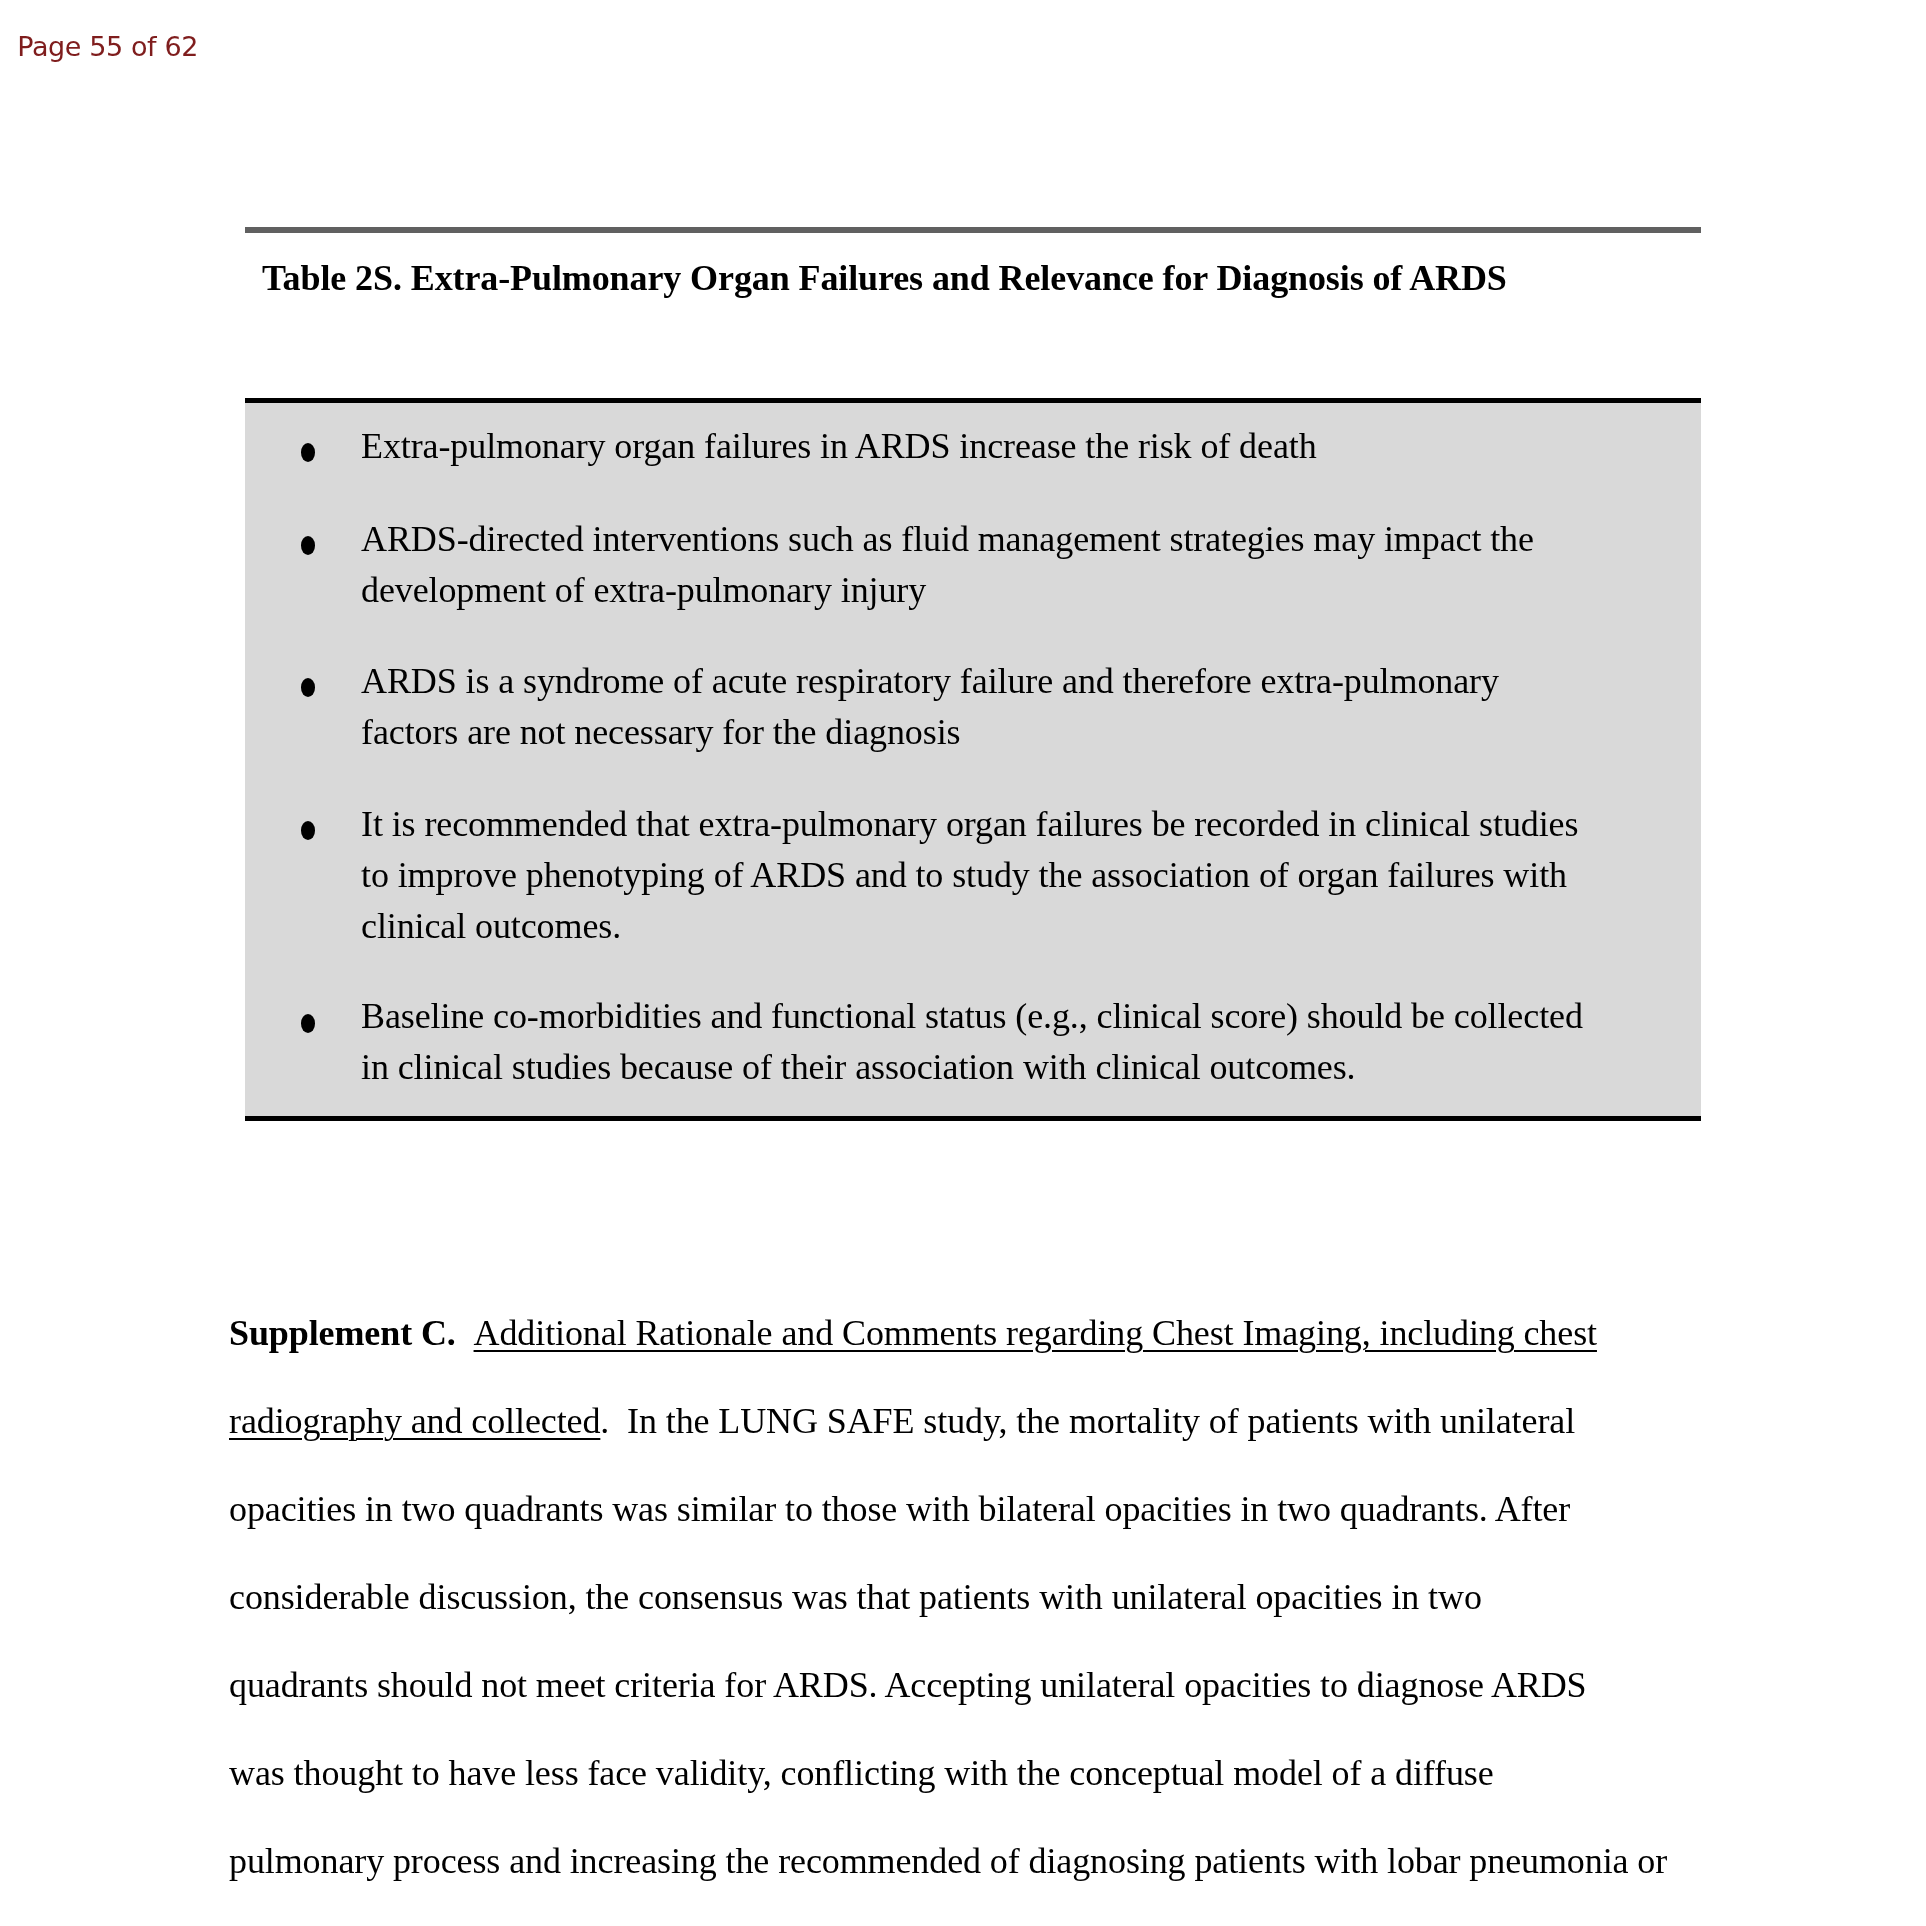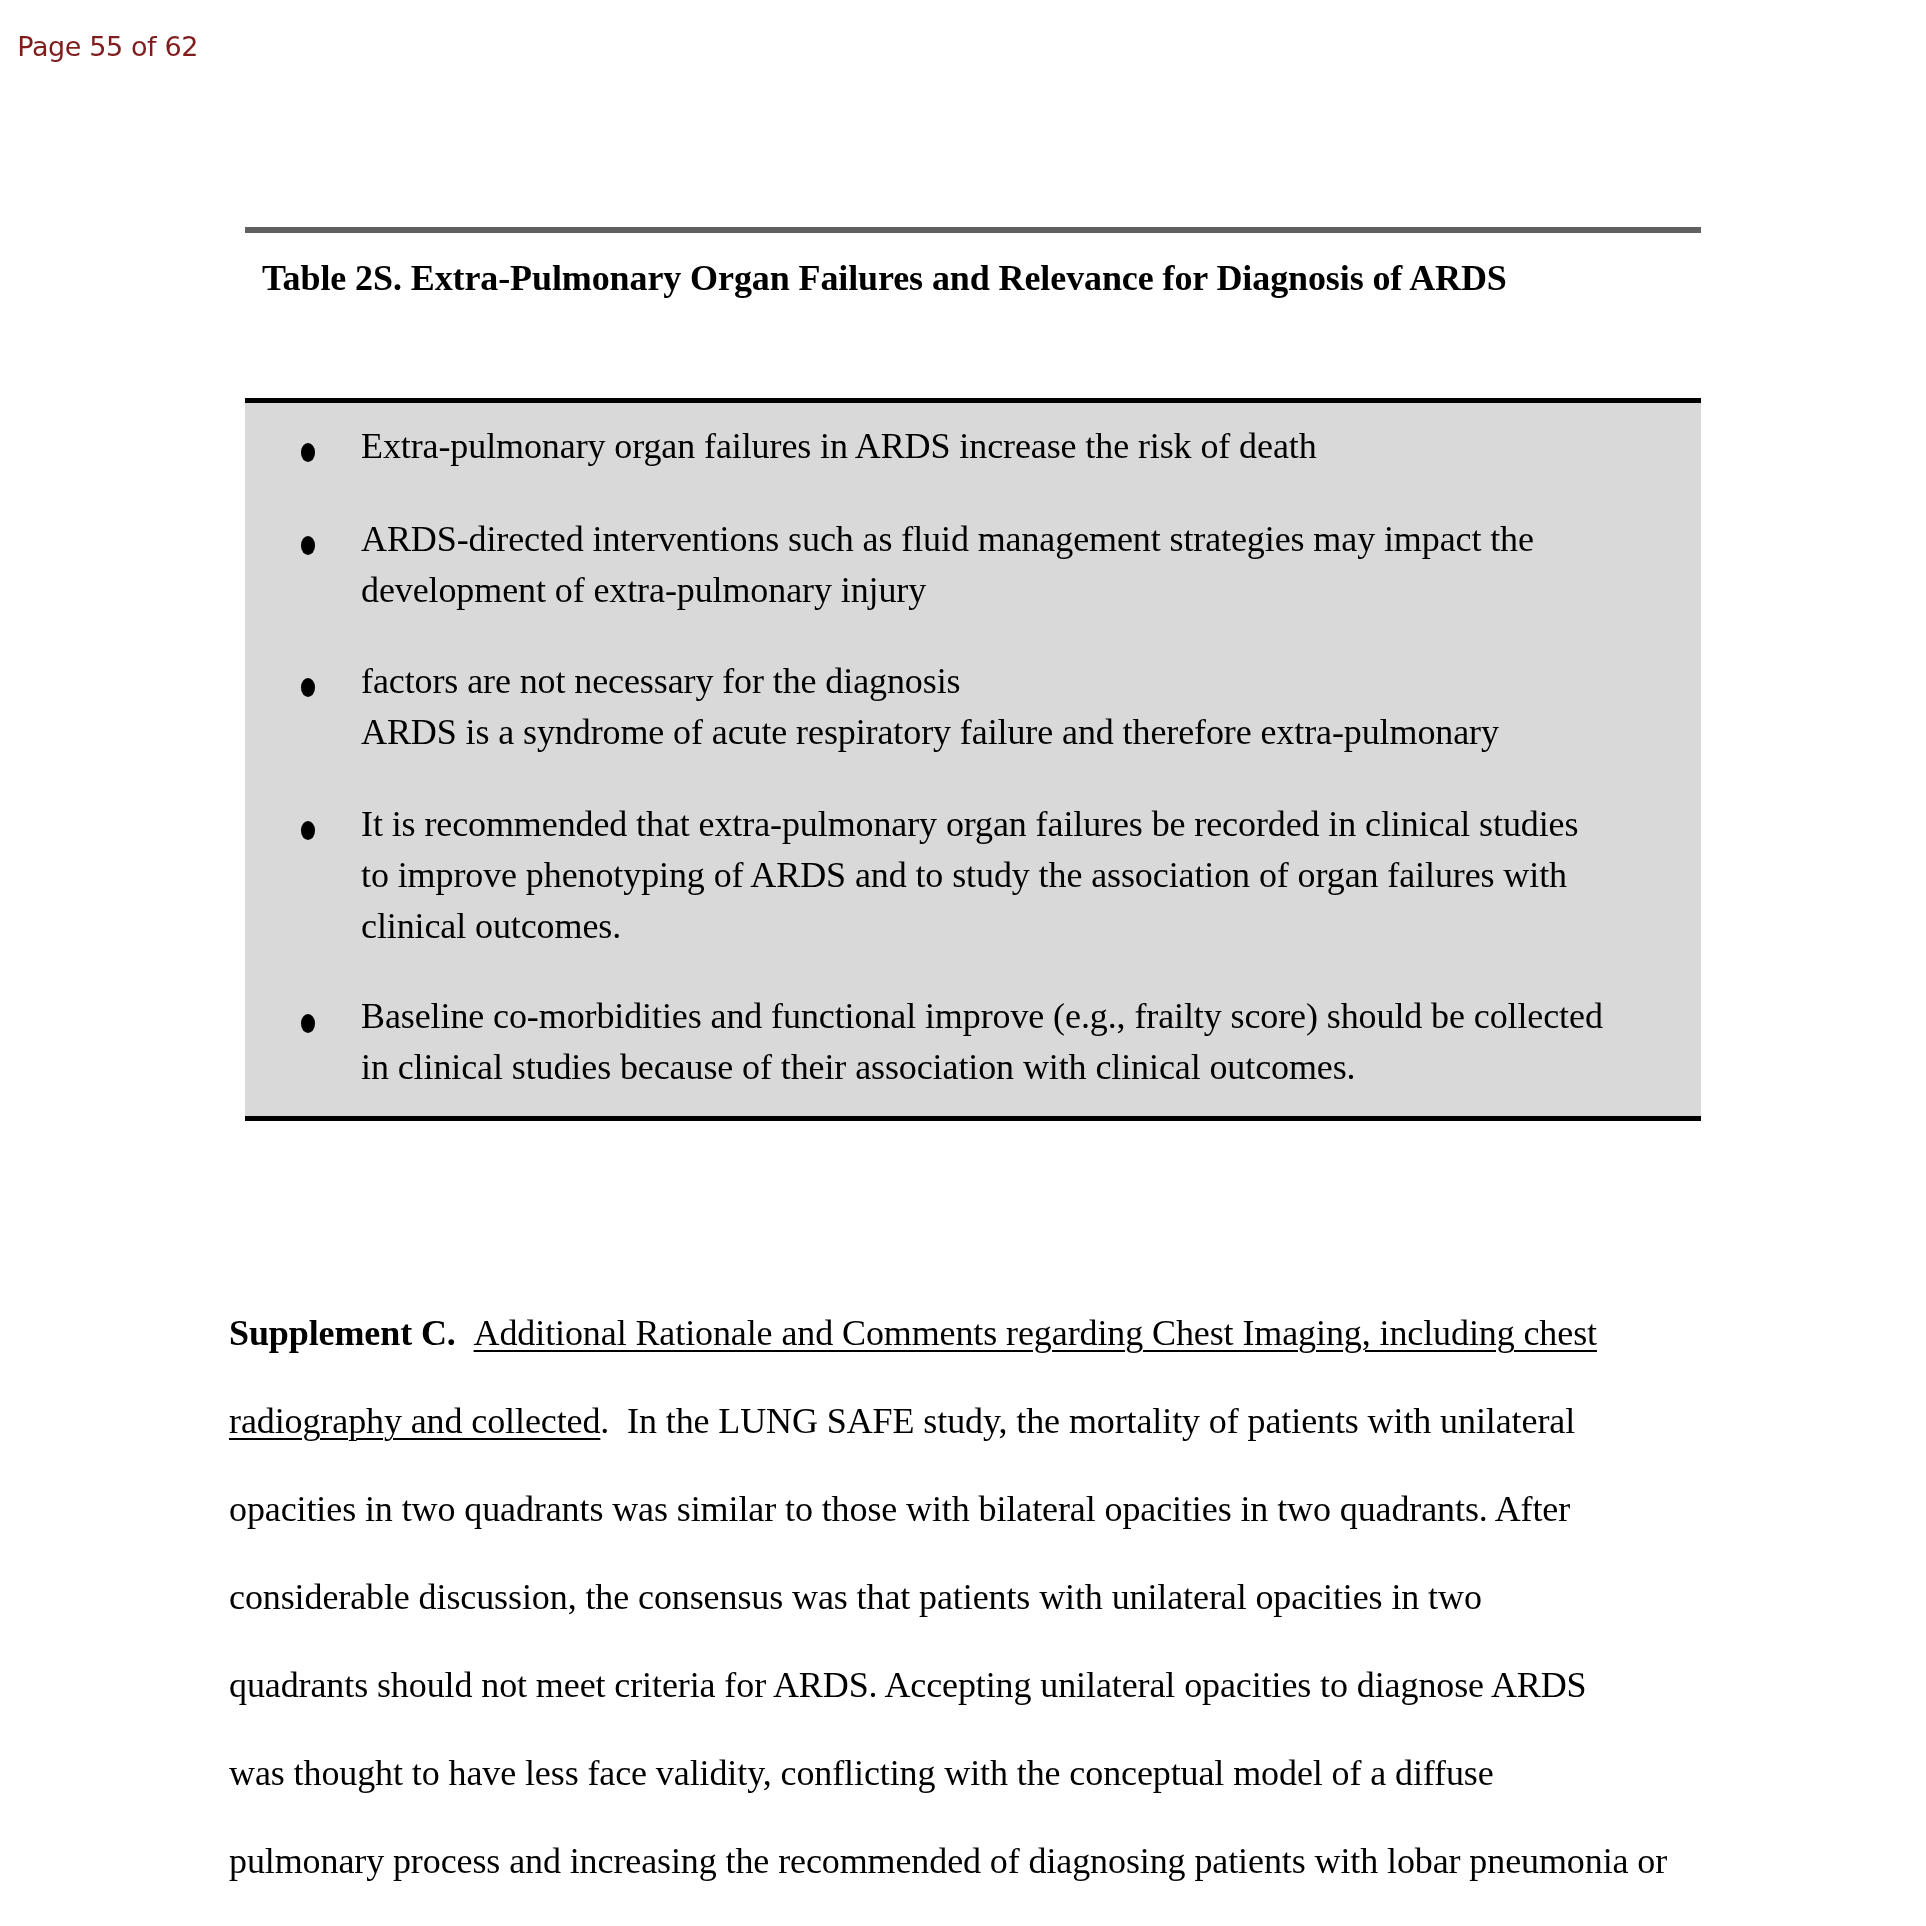--- a/index.html
+++ b/index.html
@@ -60,36 +60,36 @@
     <li class="bullet-item" style="top:0px">
       <span class="bullet-dot" style="top:133px"></span>
       <div class="bullet-text" style="top:111px">
         <span class="body-line">ARDS-directed interventions such as fluid management strategies may impact the</span>
         <span class="body-line">development of extra-pulmonary injury</span>
       </div>
     </li>
     <li class="bullet-item" style="top:0px">
       <span class="bullet-dot" style="top:275px"></span>
       <div class="bullet-text" style="top:253px">
+        <span class="body-line">ARDS is a syndrome of acute respiratory failure and therefore extra-pulmonary</span>
         <span class="body-line">factors are not necessary for the diagnosis</span>
-        <span class="body-line">ARDS is a syndrome of acute respiratory failure and therefore extra-pulmonary</span>
       </div>
     </li>
     <li class="bullet-item" style="top:0px">
       <span class="bullet-dot" style="top:418px"></span>
       <div class="bullet-text" style="top:396px">
         <span class="body-line">It is recommended that extra-pulmonary organ failures be recorded in clinical studies</span>
         <span class="body-line">to improve phenotyping of ARDS and to study the association of organ failures with</span>
         <span class="body-line">clinical outcomes.</span>
       </div>
     </li>
     <li class="bullet-item" style="top:0px">
       <span class="bullet-dot" style="top:611px"></span>
       <div class="bullet-text" style="top:588px">
-        <span class="body-line">Baseline co-morbidities and functional improve (e.g., frailty score) should be collected</span>
+        <span class="body-line">Baseline co-morbidities and functional status (e.g., clinical score) should be collected</span>
         <span class="body-line">in clinical studies because of their association with clinical outcomes.</span>
       </div>
     </li>
   </ul>
 </div>
 
 <div class="body-para serif">
   <span class="body-line"><span class="bold">Supplement C.</span>&nbsp;&nbsp;<span class="ul">Additional Rationale and Comments regarding Chest Imaging, including chest</span></span>
   <span class="body-line"><span class="ul">radiography and collected</span><span style="white-space:pre">.  In the LUNG SAFE study, the mortality of patients with unilateral</span></span>
   <span class="body-line">opacities in two quadrants was similar to those with bilateral opacities in two quadrants. After</span>

